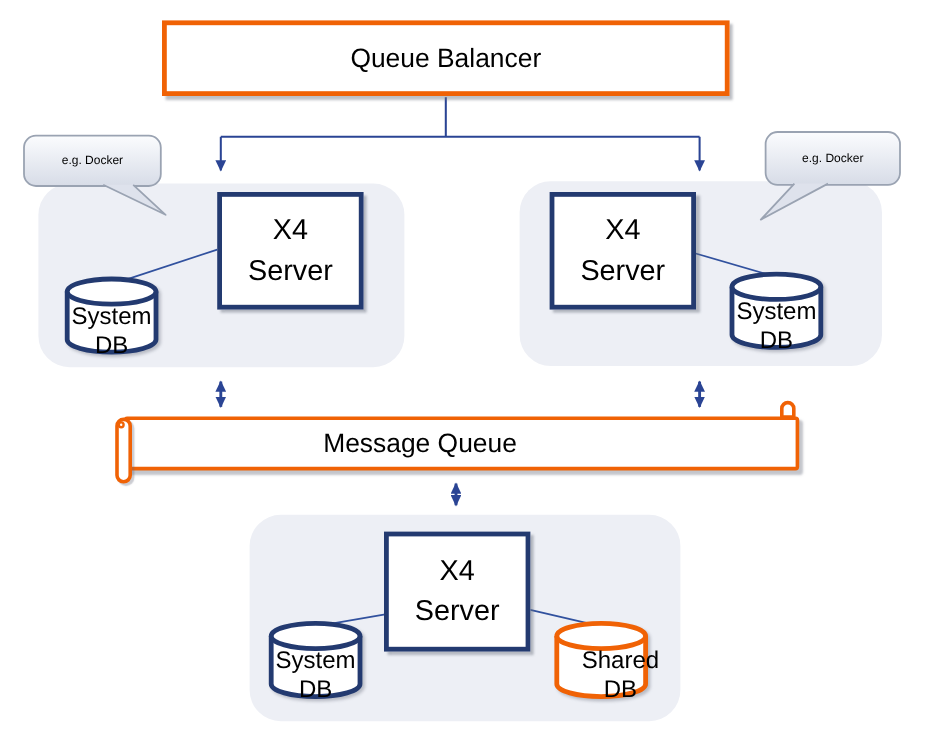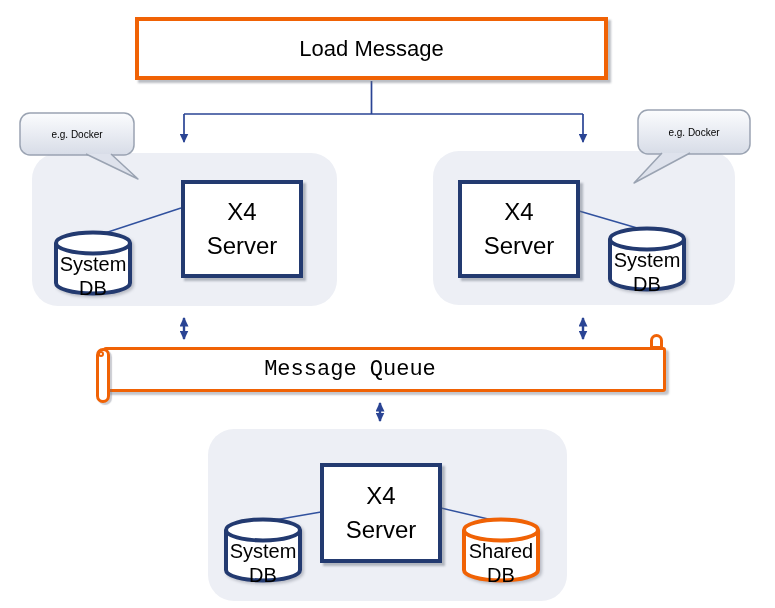--- a/index.html
+++ b/index.html
@@ -10,21 +10,21 @@
   .abs{position:absolute;box-sizing:border-box;}
   .container-group{
     background:#EDEFF5;border-radius:26px;
   }
   .node-box{
     background:#ffffff;border:4px solid #233A70;
     box-shadow:3px 3px 2px rgba(105,110,125,0.45);
     display:flex;align-items:center;justify-content:center;text-align:center;
   }
   .lb-box{border-color:#F06205;font-size:22px;}
-  .server-box{font-size:24px;line-height:1.4;margin-top:20px;}
+  .server-box{font-size:24px;line-height:1.4;}
   .two-line{white-space:pre-line;}
   .mq-body{
     background:#ffffff;border:3px solid #F06205;border-radius:3px;
     box-shadow:3px 3px 2px rgba(105,110,125,0.4);
   }
   .mq-roll{
     background:#ffffff;border:3px solid #F06205;border-radius:8px;
     box-shadow:2px 2px 1px rgba(105,110,125,0.35);
   }
   .mq-roll-dot{border:2px solid #F06205;border-radius:50%;background:#fff;}
@@ -67,21 +67,21 @@
     <path d="M583,318 V339" stroke="#2A4494" stroke-width="2.4" fill="none" marker-start="url(#ah)" marker-end="url(#ah)"></path>
     <path d="M380,403 V421" stroke="#2A4494" stroke-width="2.4" fill="none" marker-start="url(#ah)" marker-end="url(#ah)"></path>
 
     <path d="M181,208 L105,233" stroke="#31519E" stroke-width="1.4" fill="none"></path>
     <path d="M579,211 L644,230" stroke="#31519E" stroke-width="1.4" fill="none"></path>
     <path d="M321,512 L263,522" stroke="#31519E" stroke-width="1.4" fill="none"></path>
     <path d="M441,508 L501,522" stroke="#31519E" stroke-width="1.4" fill="none"></path>
   </svg>
 
   <div class="abs node-box lb-box" style="left:135px;top:17px;width:473px;height:63px;">
-    <span>Load Message</span>
+    <span>Queue Balancer</span>
   </div>
 
   <div class="abs node-box server-box" style="left:181px;top:160px;width:122px;height:98px;">
     <span class="two-line">X4
 Server</span>
   </div>
   <div class="abs node-box server-box" style="left:458px;top:160px;width:122px;height:98px;">
     <span class="two-line">X4
 Server</span>
   </div>
@@ -115,29 +115,29 @@
     </svg>
     <div class="abs db-label" style="left:0;top:23px;width:82px;">System
 DB</div>
   </div>
 
   <div class="abs" style="left:460px;top:517px;width:82px;height:66px;">
     <svg class="cyl-shadow" width="82" height="66" viewBox="0 0 82 66">
       <path d="M4,13 V53 A37,10.5 0 0 0 78,53 V13" fill="#ffffff" stroke="#F06205" stroke-width="4"></path>
       <ellipse cx="41" cy="13" rx="37" ry="10.5" fill="#ffffff" stroke="#F06205" stroke-width="4"></ellipse>
     </svg>
-    <div class="abs db-label" style="left:0;top:23px;width:82px;">Shared
+    <div class="abs db-label" style="left:16px;top:23px;width:82px;">Shared
 DB</div>
   </div>
 
   <div class="abs mq-knob" style="left:650px;top:334px;width:13px;height:15px;"></div>
   <div class="abs mq-body" style="left:103px;top:347px;width:563px;height:45px;"></div>
   <div class="abs mq-roll" style="left:96px;top:348px;width:14px;height:55px;"></div>
   <div class="abs mq-roll-dot" style="left:98px;top:351px;width:6px;height:6px;"></div>
-  <div class="abs mq-label" style="left:103px;top:347px;width:494px;height:45px;font-family:Liberation Mono, monospace;">Message Queue</div>
+  <div class="abs mq-label" style="left:103px;top:347px;width:494px;height:45px;">Message Queue</div>
 
   <div class="abs" style="left:14px;top:110px;width:135px;height:75px;">
     <svg width="135" height="75" viewBox="0 0 135 75">
       <defs>
         <linearGradient id="cg1" x1="0" y1="0" x2="0" y2="1">
           <stop offset="0" stop-color="#FBFCFE"></stop>
           <stop offset="1" stop-color="#D7DCE7"></stop>
         </linearGradient>
       </defs>
       <rect x="6" y="3" width="114" height="42" rx="10" fill="url(#cg1)" stroke="#9AA3B2" stroke-width="1.5"></rect>

